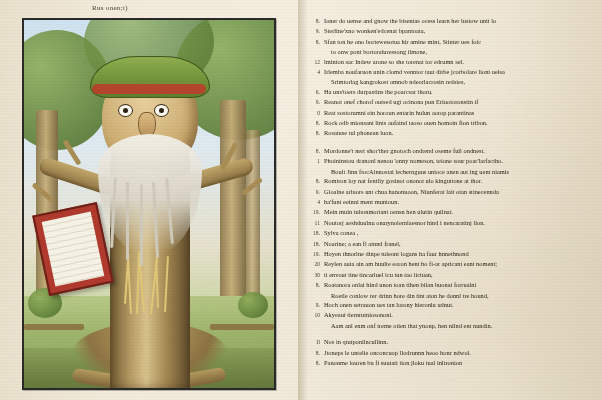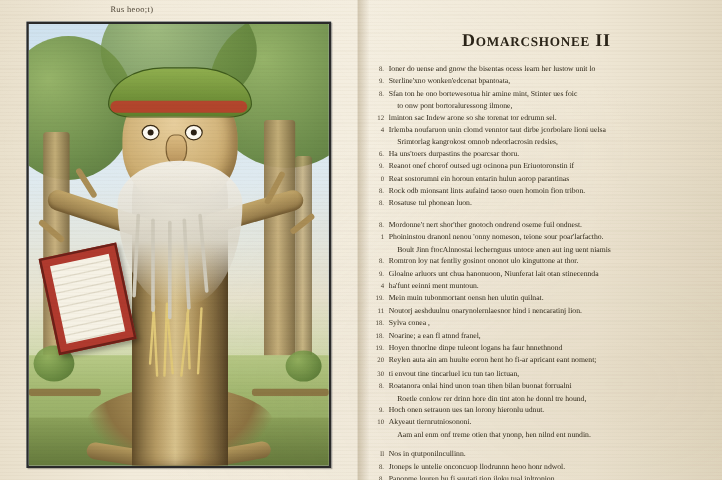--- a/index.html
+++ b/index.html
@@ -318,21 +318,21 @@
     background: linear-gradient(90deg, rgba(120,95,50,.28), rgba(120,95,50,0));
     pointer-events: none;
   }
 </style>
 </head>
 <body>
 
 <div class="page">
 
   <div class="illus-col">
-    <div class="caption-top">Rus heoo;t)</div>
+    <div class="caption-top">Rus onen;t)</div>
 
     <div class="illus-frame">
       <div class="sky"></div>
 
       <div class="bg-trees">
         <div class="foliage" style="left:-22px; top:10px; width:110px; height:120px;"></div>
         <div class="foliage" style="left:150px; top:-10px; width:130px; height:130px;"></div>
         <div class="foliage" style="left:60px; top:-28px; width:130px; height:100px; opacity:.75;"></div>
         <div class="trunk-bg" style="left:12px; top:90px; width:22px; height:200px;"></div>
         <div class="trunk-bg" style="left:196px; top:80px; width:26px; height:215px;"></div>
@@ -395,21 +395,20 @@
         <div class="beard-strand" style="left:62px; top:124px; height:78px;"></div>
         <div class="beard-strand" style="left:76px; top:126px; height:82px;"></div>
         <div class="beard-strand" style="left:90px; top:124px; height:76px; transform:rotate(-3deg);"></div>
         <div class="beard-strand" style="left:104px; top:120px; height:66px; transform:rotate(-5deg);"></div>
       </div>
     </div>
   </div>
 
   <div class="text-col">
     <div class="page-edge-left"></div>
-    <div class="poem-title">Domarcshonee II</div>
     <div id="stanzas">
         <div class="stanza">
           <div class="line">
             <span class="num">8.</span>
             <span class="txt">Ioner do uense and gnow the bisentas ocess learn her lustow unit lo</span>
           </div>
           <div class="line">
             <span class="num">9.</span>
             <span class="txt">Sterline'xno wonken'edcenat bpantoata,</span>
           </div>

